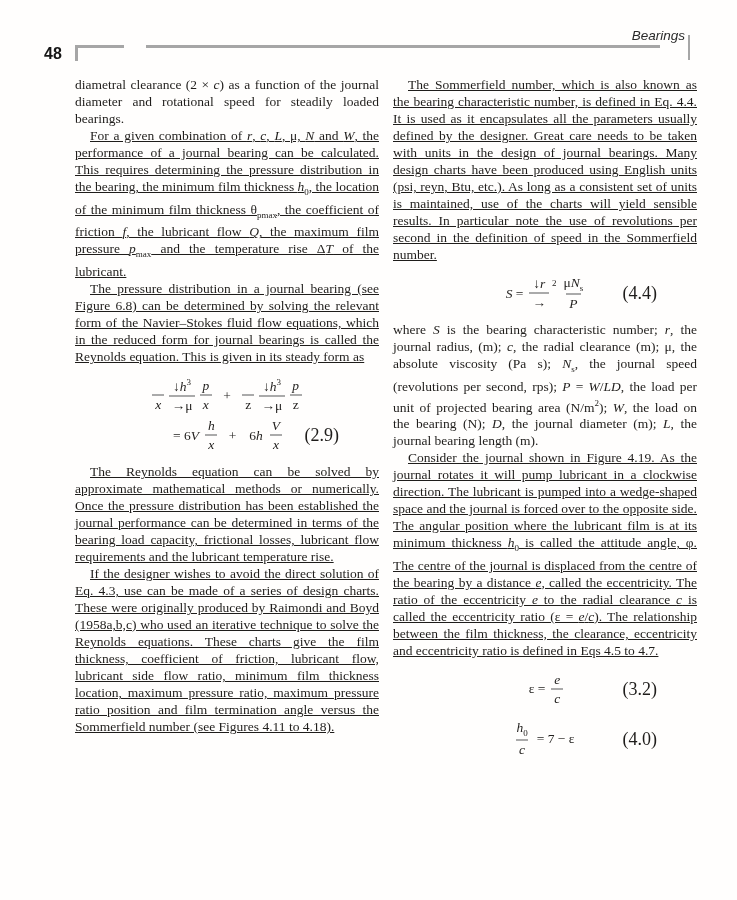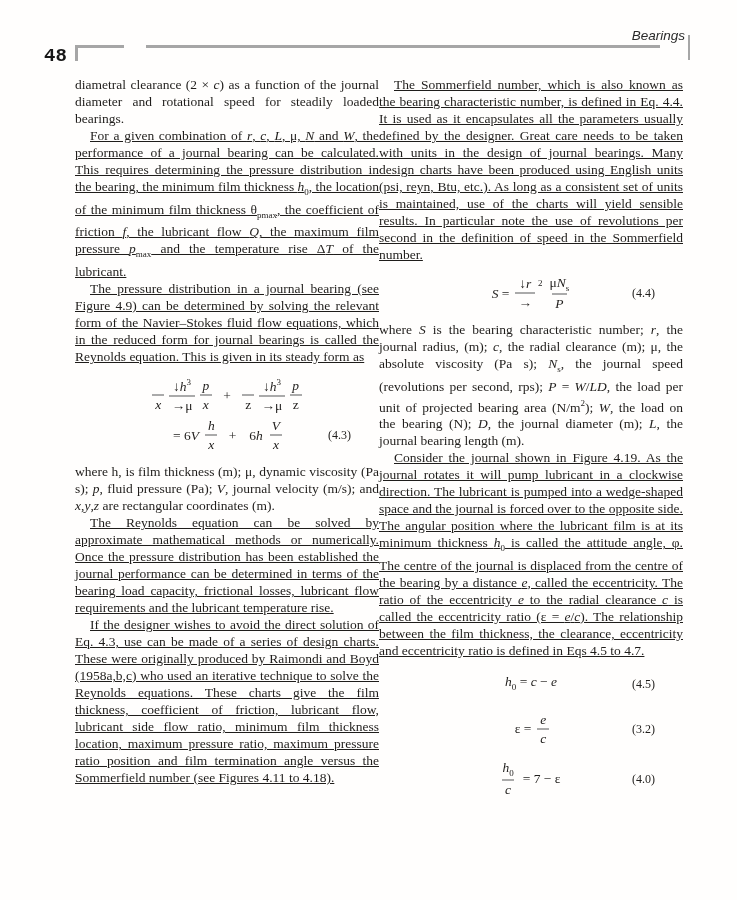--- a/index.html
+++ b/index.html
@@ -3,43 +3,43 @@
 <meta charset="utf-8">
 <style>
   html,body{margin:0;padding:0;background:#ffffff;}
   .page{
     position:relative;width:737px;height:900px;background:#fffefd;
     font-family:"Liberation Serif",serif;color:#1f1d1b;overflow:hidden;
   }
   
   .page-num{
     position:absolute;left:44px;top:45px;
-    font-family:Liberation Mono, monospace;font-weight:bold;font-size:19px;color:#161616;
+    font-family:Liberation Sans, sans-serif;font-weight:bold;font-size:16px;color:#161616;
   }
   .running-title{
     position:absolute;right:52px;top:28px;
     font-family:"Liberation Sans",sans-serif;font-style:italic;font-size:13.5px;color:#2a2a2a;
   }
   .hrule-a{position:absolute;left:75px;top:45px;width:49px;height:3px;background:#a6a6a6;}
   .hrule-b{position:absolute;left:146px;top:45px;width:514px;height:3px;background:#a6a6a6;}
   .ltick{position:absolute;left:75px;top:45px;width:3px;height:16px;background:#a6a6a6;}
   .rtick{position:absolute;left:688px;top:35px;width:2px;height:25px;background:#a6a6a6;}
   
   .columns{
     position:absolute;left:75px;top:76px;width:622px;
-    display:flex;gap:0;
+    display:flex;gap:14px;
   }
   .col{width:304px;flex:0 0 304px;font-size:13.5px;line-height:17px;text-align:justify;}
   .col p{margin:0;}
   .col p.indent{text-indent:15px;text-decoration:underline;}
   
   .eq-block{margin:10px 0 8px;}
   .eq-row{position:relative;display:flex;justify-content:center;align-items:center;min-height:40px;}
   .eq-row.tight{min-height:30px;}
-  .eq-num{position:absolute;right:28px;top:50%;transform:translateY(-50%);font-size:12px;}
+  .eq-num{position:absolute;right:40px;top:50%;transform:translateY(-50%);font-size:18px;}
   .eq-body{font-size:13.5px;display:inline-flex;align-items:center;}
   .fr{display:inline-flex;flex-direction:column;align-items:center;vertical-align:middle;margin:0 2px;line-height:1.12;}
   .nu{padding:0 3px 1px;}
   .de{border-top:2px solid #aaaaaa;padding:1px 3px 0;}
   .op{margin:0 9px;}
   .tx{margin:0 4px;}
   sub{font-size:9px;}
   sup{font-size:9px;}
   .hi2{font-size:9px;position:relative;top:-10px;margin:0 2px 0 1px;}
   i{font-style:italic;}
@@ -54,21 +54,21 @@
   <span class="hrule-a"></span>
   <span class="hrule-b"></span>
   <span class="running-title">Bearings</span>
   <span class="rtick"></span>
 
   <div class="columns">
 
     <div class="col">
       <p>diametral clearance (2 × <i>c</i>) as a function of the journal diameter and rotational speed for steadily loaded bearings.</p>
       <p class="indent">For a given combination of <i>r</i>, <i>c</i>, <i>L</i>, μ, <i>N</i> and <i>W</i>, the performance of a journal bearing can be calculated. This requires determining the pressure distribution in the bearing, the minimum film thickness <i>h</i><sub>0</sub>, the location of the minimum film thickness θ<sub>pmax</sub>, the coefficient of friction <i>f</i>, the lubricant flow <i>Q</i>, the maximum film pressure <i>p</i><sub>max</sub> and the temperature rise Δ<i>T</i> of the lubricant.</p>
-      <p class="indent">The pressure distribution in a journal bearing (see Figure 4.9) can be determined by solving the relevant form of the Navier–Stokes fluid flow equations, which in the reduced form for journal bearings is called the Reynolds equation. This is given in its steady form as</p>
+      <p class="indent">The pressure distribution in a journal bearing (see Figure 6.8) can be determined by solving the relevant form of the Navier–Stokes fluid flow equations, which in the reduced form for journal bearings is called the Reynolds equation. This is given in its steady form as</p>
 
       <div class="eq-block">
         <div class="eq-row">
           <span class="eq-body">
               <span class="fr">
                 <span class="nu">&nbsp;&nbsp;</span>
                 <span class="de"><i>x</i></span>
               </span>
               <span class="fr">
                 <span class="nu">↓<i>h</i><sup>3</sup></span>
@@ -100,25 +100,24 @@
                 <span class="nu"><i>h</i></span>
                 <span class="de"><i>x</i></span>
               </span>
               <span class="op">+</span>
               <span class="tx">6<i>h</i></span>
               <span class="fr">
                 <span class="nu"><i>V</i></span>
                 <span class="de"><i>x</i></span>
               </span>
             </span>
-          <span class="eq-num">(4.3)</span>
+          <span class="eq-num">(2.9)</span>
         </div>
       </div>
 
-      <p>where h, is film thickness (m); μ, dynamic viscosity (Pa s); <i>p</i>, fluid pressure (Pa); <i>V</i>, journal velocity (m/s); and <i>x</i>,<i>y</i>,<i>z</i> are rectangular coordinates (m).</p>
       <p class="indent">The Reynolds equation can be solved by approximate mathematical methods or numerically. Once the pressure distribution has been established the journal performance can be determined in terms of the bearing load capacity, frictional losses, lubricant flow requirements and the lubricant temperature rise.</p>
       <p class="indent">If the designer wishes to avoid the direct solution of Eq. 4.3, use can be made of a series of design charts. These were originally produced by Raimondi and Boyd (1958a,b,c) who used an iterative technique to solve the Reynolds equations. These charts give the film thickness, coefficient of friction, lubricant flow, lubricant side flow ratio, minimum film thickness location, maximum pressure ratio, maximum pressure ratio position and film termination angle versus the Sommerfield number (see Figures 4.11 to 4.18).</p>
     </div>
 
     <div class="col">
       <p class="indent">The Sommerfield number, which is also known as the bearing characteristic number, is defined in Eq. 4.4. It is used as it encapsulates all the parameters usually defined by the designer. Great care needs to be taken with units in the design of journal bearings. Many design charts have been produced using English units (psi, reyn, Btu, etc.). As long as a consistent set of units is maintained, use of the charts will yield sensible results. In particular note the use of revolutions per second in the definition of speed in the Sommerfield number.</p>
 
       <div class="eq-block">
         <div class="eq-row">
           <span class="eq-body">
@@ -133,28 +132,20 @@
                 <span class="de"><i>P</i></span>
               </span>
             </span>
           <span class="eq-num">(4.4)</span>
         </div>
       </div>
 
       <p>where <i>S</i> is the bearing characteristic number; <i>r</i>, the journal radius, (m); <i>c</i>, the radial clearance (m); μ, the absolute viscosity (Pa s); <i>N</i><sub>s</sub>, the journal speed (revolutions per second, rps); <i>P</i> = <i>W</i>/<i>LD</i>, the load per unit of projected bearing area (N/m<sup>2</sup>); <i>W</i>, the load on the bearing (N); <i>D</i>, the journal diameter (m); <i>L</i>, the journal bearing length (m).</p>
       <p class="indent">Consider the journal shown in Figure 4.19. As the journal rotates it will pump lubricant in a clockwise direction. The lubricant is pumped into a wedge-shaped space and the journal is forced over to the opposite side. The angular position where the lubricant film is at its minimum thickness <i>h</i><sub>0</sub> is called the attitude angle, φ. The centre of the journal is displaced from the centre of the bearing by a distance <i>e</i>, called the eccentricity. The ratio of the eccentricity <i>e</i> to the radial clearance <i>c</i> is called the eccentricity ratio (ε = <i>e</i>/<i>c</i>). The relationship between the film thickness, the clearance, eccentricity and eccentricity ratio is defined in Eqs 4.5 to 4.7.</p>
 
-      <div class="eq-block">
-        <div class="eq-row tight">
-          <span class="eq-body">
-              <span class="tx"><i>h</i><sub>0</sub> = <i>c</i> − <i>e</i></span>
-            </span>
-          <span class="eq-num">(4.5)</span>
-        </div>
-      </div>
 
       <div class="eq-block">
         <div class="eq-row">
           <span class="eq-body">
               <span class="tx">ε =</span>
               <span class="fr">
                 <span class="nu"><i>e</i></span>
                 <span class="de"><i>c</i></span>
               </span>
             </span>

